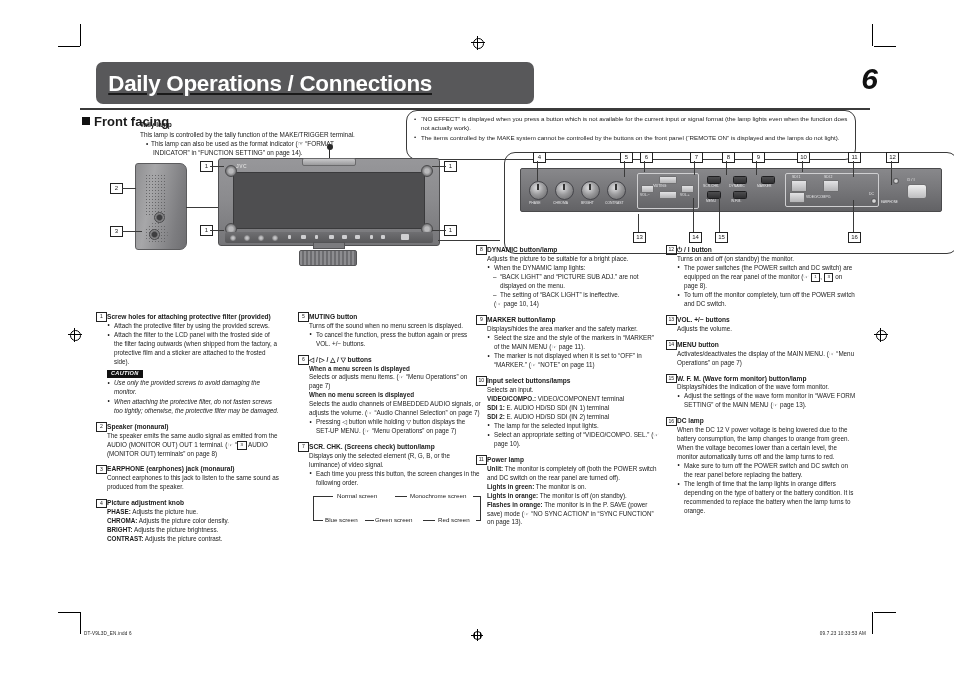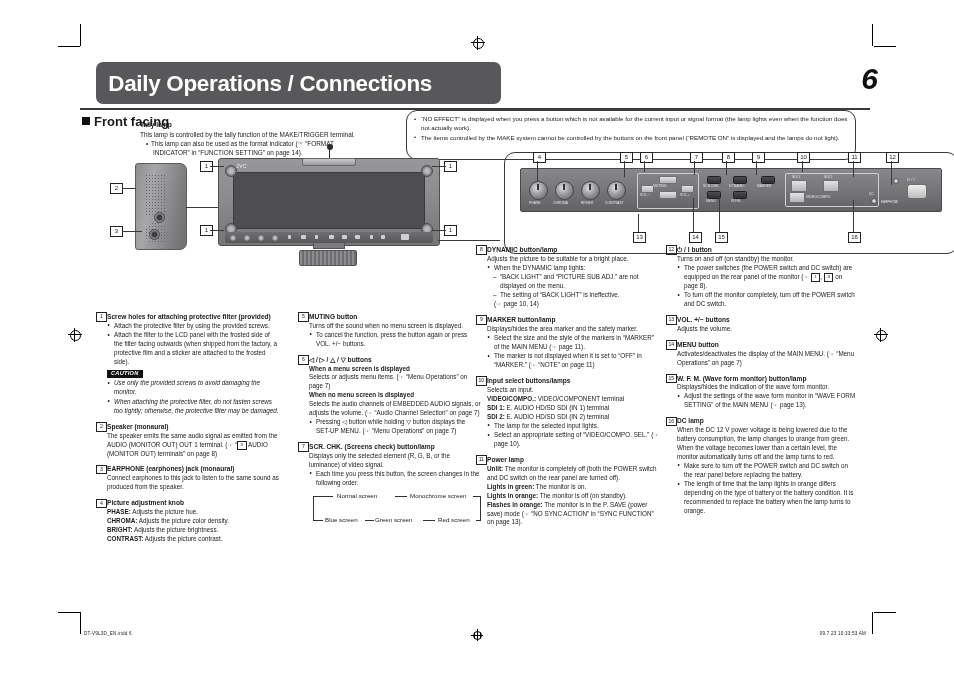--- a/index.html
+++ b/index.html
@@ -13,22 +13,22 @@
   
   .crop{position:absolute;background:#000;}
   .reg{position:absolute;width:14px;height:14px;}
   .reg:before,.reg:after{content:"";position:absolute;background:#000;}
   .reg:before{left:6px;top:0;width:1px;height:14px;}
   .reg:after{top:6px;left:0;height:1px;width:14px;}
   .reg .circ{position:absolute;left:2px;top:2px;width:9px;height:9px;border:1px solid #000;border-radius:50%;}
 
   
   .title-bar{
-    position:absolute;left:96px;top:62px;width:405px;height:42px;
-    background:#58585a;border-radius:7px 7px 7px 7px;
+    position:absolute;left:96px;top:62px;width:438px;height:42px;
+    background:#58585a;border-radius:7px 7px 7px 7px;text-decoration:underline;
   }
   .title-bar span{
     display:block;color:#fff;font-weight:bold;font-size:22px;
     font-family:"Liberation Sans", sans-serif;
     letter-spacing:-0.3px;padding:9px 0 0 12px;
     transform:scaleX(1.02);transform-origin:left;
   }
   .page-num{
     position:absolute;right:76px;top:62px;width:40px;text-align:right;
     font-size:30px;font-weight:bold;font-style:italic;color:#111;

